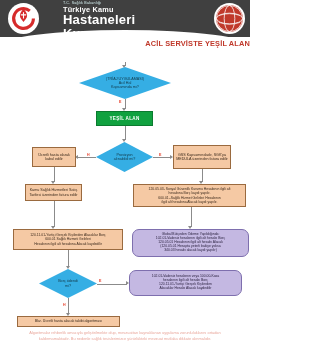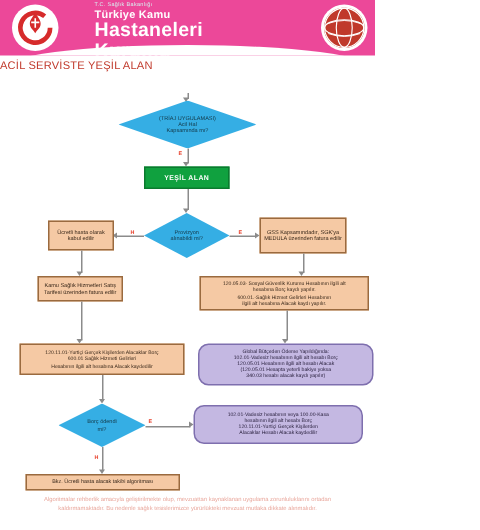--- a/index.html
+++ b/index.html
@@ -6,21 +6,21 @@
   body{
     width:250px;height:353px;
     background:#ffffff;
     font-family:"Liberation Sans", sans-serif;
     overflow:hidden;
     position:relative;
   }
   
   #header{
     position:absolute;left:0;top:0;width:252px;height:37px;
-    background:#ec4899;
+    background:#404040;
     overflow:hidden;
   }
   #header .wave{
     position:absolute;left:0;bottom:-9px;width:250px;height:16px;
     background:#ffffff;
     border-radius:50% 50% 0 0 / 100% 100% 0 0;
   }
   #logo-left{
     position:absolute;left:8px;top:3px;width:31px;height:31px;
     border-radius:50%;background:#ffffff;
@@ -35,22 +35,22 @@
     position:absolute;left:63px;top:2px;width:125px;color:#ffffff;
     line-height:1.05;
   }
   #org-text .l1{font-size:3.6px;letter-spacing:.25px;color:#d7f2f3;}
   #org-text .l2{font-size:7.3px;font-weight:bold;letter-spacing:.2px;}
   #org-text .l3{font-size:13px;font-weight:bold;letter-spacing:.2px;}
   #org-text .l4{font-size:3.4px;letter-spacing:.15px;color:#d7f2f3;margin-top:.5px;}
 
   
   #title{
-    position:absolute;left:0;top:38px;width:250px;text-align:left;
-    color:#c0392b;font-weight:normal;font-size:7.4px;line-height:1.55;
+    position:absolute;left:0;top:38px;width:250px;text-align:right;
+    color:#c0392b;font-weight:bold;font-size:7.4px;line-height:1.55;
     letter-spacing:.15px;
   }
 
   
   #flow{position:absolute;left:0;top:0;width:250px;height:353px;}
   .node{position:absolute;box-sizing:border-box;display:flex;
     align-items:center;justify-content:center;text-align:center;}
   .rect{
     background:#f5c9a4;border:.7px solid #9a6a3f;
     color:#3b2a1c;padding:1.5px 2px;line-height:1.18;

